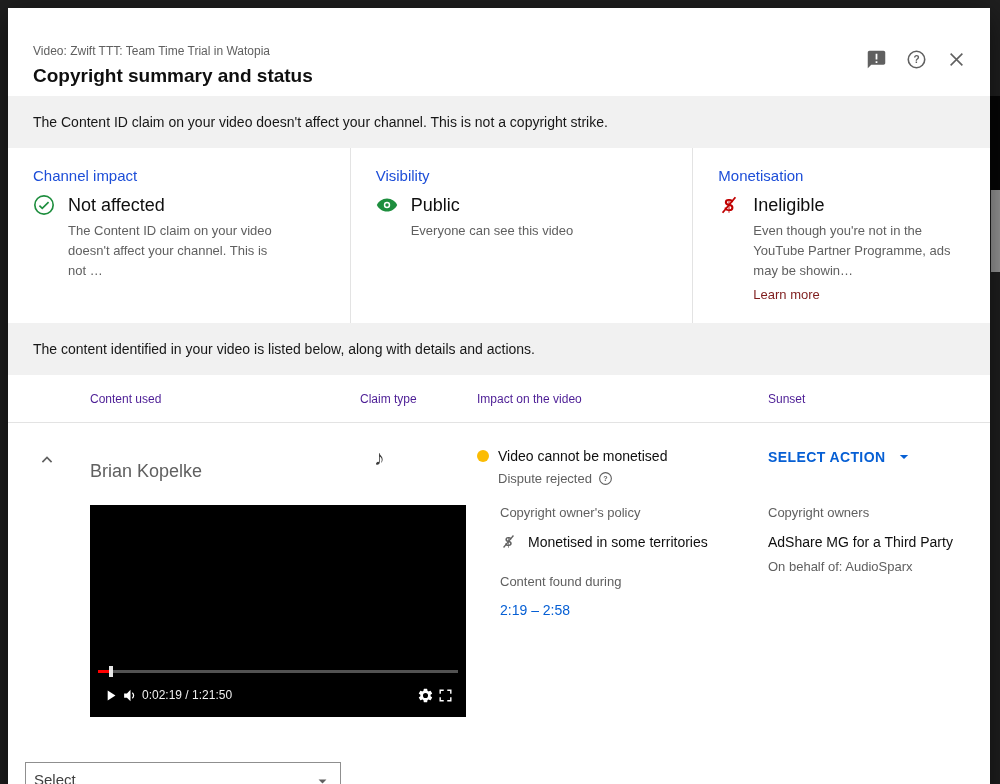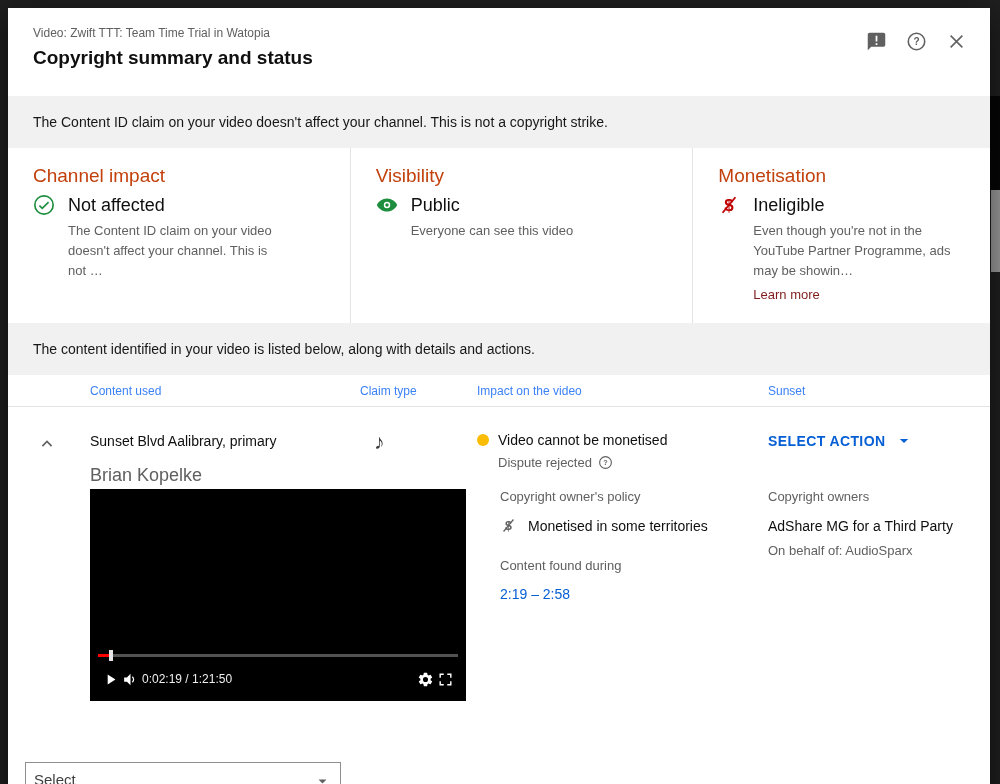--- a/index.html
+++ b/index.html
@@ -8,44 +8,44 @@
   body { position:relative; background:#1f1f1f; }
 
   
   .bg-video-edge { position:absolute; left:990px; top:96px; width:10px; height:94px; background:#060606; }
   .bg-scrollbar { position:absolute; left:991px; top:190px; width:9px; height:82px; background:#9a9a9a; }
 
   .dialog { position:absolute; left:8px; top:8px; width:982px; height:940px;
             background:#fff; box-shadow:0 8px 30px rgba(0,0,0,.55); }
 
   
-  .dlg-header { height:88px; padding:11px 20px 0 25px; display:flex; justify-content:space-between; align-items:flex-start; }
+  .dlg-header { height:88px; padding:29px 20px 0 25px; display:flex; justify-content:space-between; align-items:flex-start; }
   .video-label { font-size:12px; color:#606060; line-height:16px; margin-top:6px; }
   .dlg-title { font-size:19px; font-weight:700; color:#0f0f0f; line-height:26px; margin-top:4px; }
   .dlg-actions { display:flex; gap:12px; margin-top:8px; }
   .icon-btn { width:28px; height:28px; border:none; background:none; cursor:pointer; display:flex; align-items:center; justify-content:center; padding:0; }
   .icon-btn svg { width:21px; height:21px; display:block; }
 
   
   .banner { height:52px; background:#f1f1f1; display:flex; align-items:center; padding:0 25px; font-size:14px; color:#171717; }
 
   
   .cards { display:flex; min-height:157px; }
   .card { flex:1 1 0; padding:20px 24px 20px 25px; }
   .card + .card { border-left:1px solid #e3e3e3;margin-left:45px; }
-  .card-label { font-size:19px; color:#c2410c; line-height:15px; }
+  .card-label { font-size:15px; color:#1d4ed8; line-height:15px; }
   .card-status { display:flex; align-items:center; gap:13px; margin-top:10px; font-size:18px; color:#0f0f0f; line-height:24px; }
   .st-icon { width:22px; height:22px; display:inline-flex; flex:none; }
   .st-icon svg { width:22px; height:22px; display:block; }
   .card-desc { margin:4px 0 0 35px; font-size:13px; line-height:20px; color:#606060; max-width:237px; }
   .card-link { display:inline-block; margin:6px 0 0 35px; font-size:13px; color:#7f1d1d; text-decoration:none; cursor:pointer; }
 
   
   .claims-grid { display:grid; grid-template-columns:82px 270px 117px 291px 1fr; }
-  .table-head { height:32px; align-items:center; border-bottom:1px solid #e3e3e3; font-size:12px; color:#3b82f6; }
+  .table-head { height:48px; align-items:center; border-bottom:1px solid #e3e3e3; font-size:12px; color:#4c1d95; }
 
   .claim-row { height:82px; padding-top:24px; }
   .expander-cell { display:flex; justify-content:center; align-items:flex-start; padding-top:1px; }
   .expand-btn { background:none; border:none; cursor:pointer; width:24px; height:24px; padding:0; }
   .expand-btn svg { width:20px; height:20px; display:block; }
   .content-title { font-size:14px; color:#0f0f0f; line-height:20px; }
   .content-artist { font-size:18px; color:#606060; margin-top:14px; }
   .claim-type-cell { padding-left:14px; font-size:21px; color:#3c3c3c; line-height:22px; }
   .impact-line { display:flex; align-items:center; gap:9px; font-size:14px; color:#0f0f0f; line-height:18px; }
   .dot { width:12px; height:12px; border-radius:50%; background:#fbbc04; flex:none; }
@@ -178,21 +178,20 @@
 
   <div class="claims-grid claim-row">
     <div class="expander-cell">
       <button class="expand-btn">
         <svg viewBox="0 0 24 24">
             <path d="M6.5 14.5L12 9l5.5 5.5" fill="none" stroke="#606060" stroke-width="2"></path>
           </svg>
       </button>
     </div>
     <div>
-      <div class="content-title">Sunset Blvd Aalibrary, primary</div>
       <div class="content-artist">Brian Kopelke</div>
     </div>
     <div class="claim-type-cell">♪</div>
     <div>
       <div class="impact-line">
         <span class="dot"></span>
         <span>Video cannot be monetised</span>
       </div>
       <div class="impact-sub">
         <span>Dispute rejected</span>

